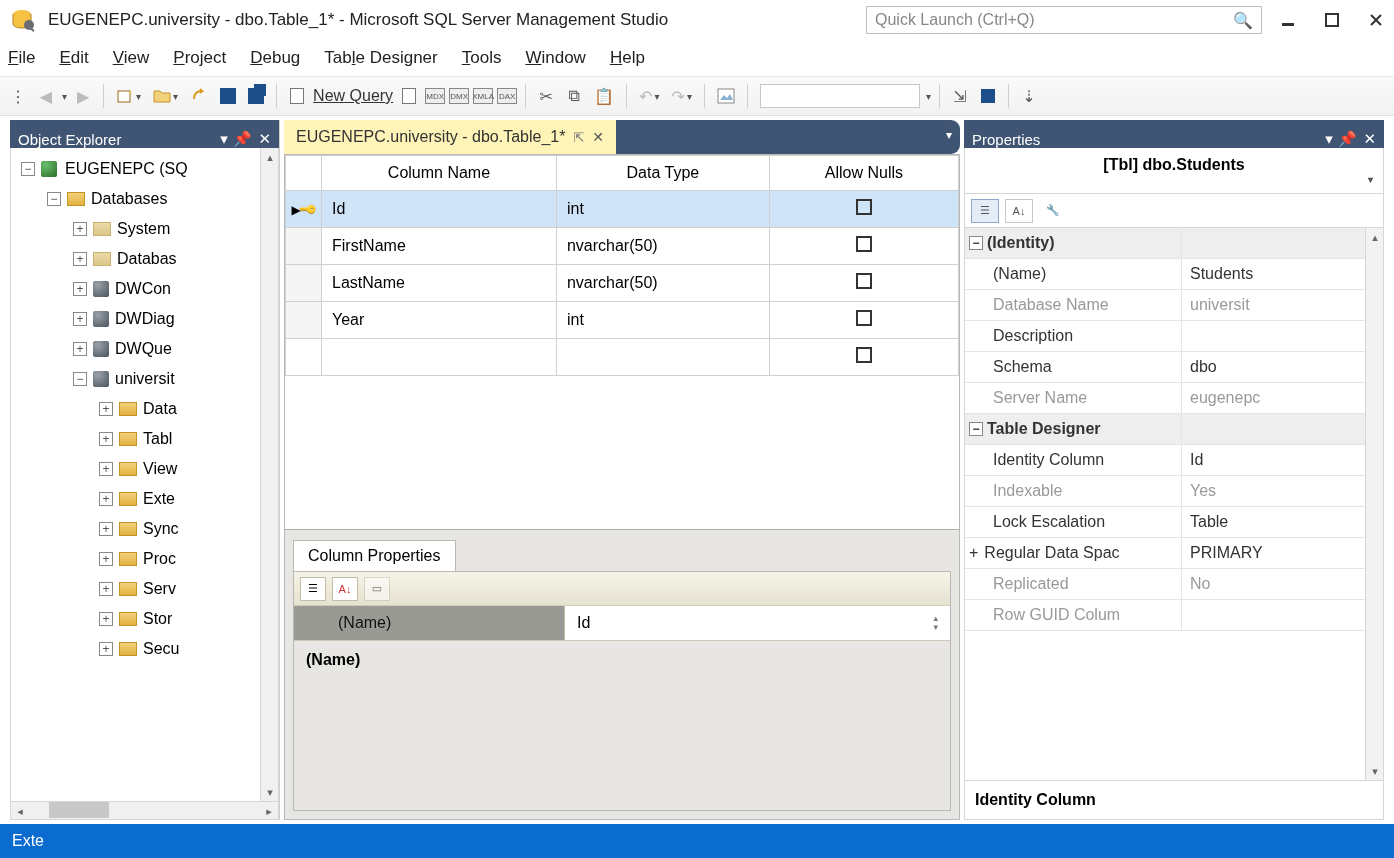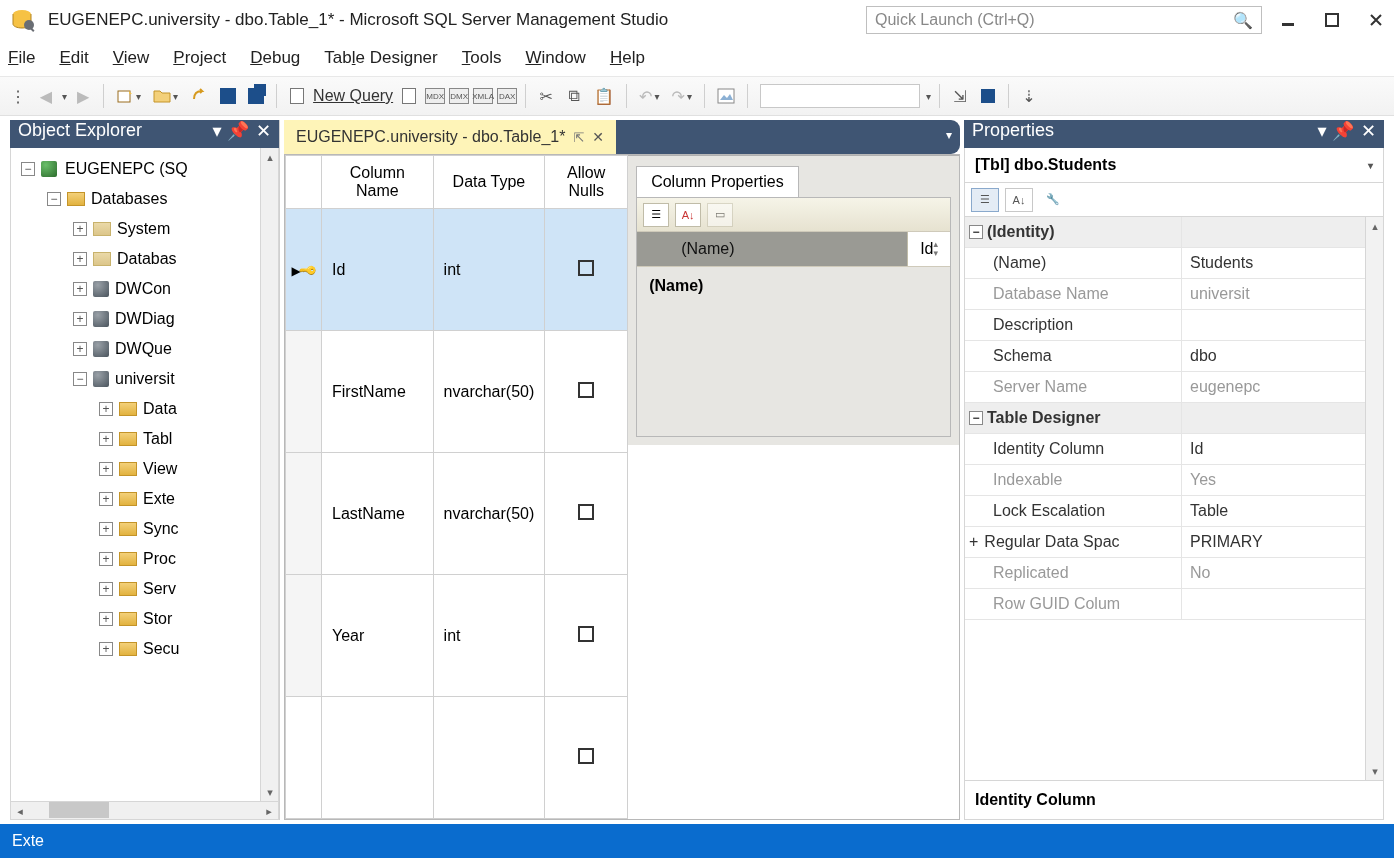--- a/index.html
+++ b/index.html
@@ -27,21 +27,21 @@
 .tb-text { color: #333; font-size: 16px; }
 .tb-dropdown { display:flex; align-items:center; gap:2px; }
 .chev { font-size: 10px; color:#555; }
 .save-ico { width:16px; height:16px; background:#1c4e8a; display:inline-block; position:relative; }
 .save-ico.multi::after { content:""; position:absolute; width:12px; height:12px; background:#1c4e8a; top:-4px; left:6px; }
 .script-ico { width:14px; height:16px; background:#fff; border:1px solid #777; display:inline-block; position:relative; }
 .badge-ico { width:20px; height:16px; border:1px solid #888; display:inline-flex; align-items:center; justify-content:center; font-size:8px; color:#555; background:#eee; }
 
 
 .main { flex: 1; display: flex; background: #fff; overflow:hidden; }
-.panel-title { background: #3f5573; color: #fff; height: 28px; display: flex; align-items: flex-start; padding: 0 8px; font-size: 18px; position:relative; }
+.panel-title { background: #3f5573; color: #fff; height: 28px; display: flex; align-items: flex-end; padding: 0 8px; font-size: 15px; position:relative; }
 .panel-title .title-text { flex:1; }
 .panel-ctrls { display: flex; gap: 6px; color:#fff; align-items:center; }
 
 
 .objexplorer { width: 270px; border-right: 1px solid #d0d0d0; display: flex; flex-direction: column; margin: 4px 2px 4px 10px; }
 .objexp-bar { height: 34px; display: flex; align-items: center; padding: 0 8px; gap: 8px; background: #f4f4f4; font-size: 16px; }
 .tree { flex:1; overflow:hidden; position:relative; padding: 6px 0; background:#fff; border:1px solid #d6d6d6; border-top:none; }
 .tree-row { display:flex; align-items:center; height:30px; font-size:16px; white-space:nowrap; }
 .tree-toggle { width:14px; height:14px; border:1px solid #888; display:inline-flex; align-items:center; justify-content:center; font-size:12px; line-height:1; margin-right:6px; color:#555; background:#fff; cursor:pointer; }
 .tree-icon { width:18px; height:14px; margin-right:6px; display:inline-block; }
@@ -54,21 +54,21 @@
 .scroll-btn { width:18px; height:18px; display:flex; align-items:center; justify-content:center; color:#666; font-size:11px; }
 .hscroll-thumb { width:60px; height:16px; background:#c8c8c8; margin-left:20px; }
 
 
 .center { flex:1; display:flex; flex-direction:column; margin: 4px 2px; }
 .tabbar { height: 34px; background: #3f5573; display:flex; align-items:flex-end; position:relative;border-radius:9px; }
 .tab { background: #fef4b8; height: 34px; display:flex; align-items:center; padding: 0 12px; font-size: 16px; color:#333; gap: 8px; }
 .tab .pin { color:#777; font-size:13px; }
 .tab .x { color:#555; font-size:14px; }
 .tabbar .tab-chev { position:absolute; right:8px; top:8px; color:#fff; font-size:12px; }
-.designer { flex: 1; background: #fff; border:1px solid #b8b8b8; display:flex; flex-direction:row; }
+.designer { flex: 1; background: #fff; border:1px solid #b8b8b8; display:flex; flex-direction:column; }
 .grid { border-collapse: collapse; width: 100%; }
 .grid th { background:#fff; border:1px solid #d0d0d0; padding:8px 10px; font-weight:400; font-size:16px; text-align:center; }
 .grid td { border:1px solid #d0d0d0; padding:8px 10px; font-size:16px; }
 .grid tr.selected td { background:#cfe4f7; }
 .grid tr.new-row td { background:#fff; }
 .grid td.rowhdr { width:34px; background:#f5f5f5; text-align:center; padding:4px; }
 .checkbox { width:16px; height:16px; border:2px solid #333; display:inline-block; }
 .key-ico { display:inline-block; transform:rotate(45deg); color:#caa400; font-size:12px; }
 .row-arrow { font-size:12px; display:inline-block; }
 .grid-filler { flex: 1; }
@@ -80,21 +80,21 @@
 .colprops-toolbar { height:34px; background: linear-gradient(#f6f4e8,#e6e2d0); display:flex; align-items:center; padding:0 6px; gap:6px; border-bottom:1px solid #cfcaba; }
 .prop-btn { width:26px; height:24px; border:1px solid #c0bca8; background:#fff; display:flex; align-items:center; justify-content:center; font-size:11px; }
 .colprops-grid { display:flex; align-items:stretch; }
 .colprops-grid .label { width:270px; background:#9a9a94; color:#111; padding:8px 12px 8px 44px; font-size:16px; }
 .colprops-grid .value { flex:1; background:#fff; padding:8px 12px; font-size:16px; border-left:1px solid #c0bca8; display:flex; align-items:center; }
 .colprops-grid .spin { margin-left:auto; color:#777; display:flex; flex-direction:column; font-size:9px; line-height:9px; }
 .colprops-detail { flex:1; background:#e7e6e2; padding:10px 12px; font-size:16px; font-weight:700; border-top:1px solid #cfcaba; }
 
 
 .props { width: 420px; display:flex; flex-direction:column; margin: 4px 10px 4px 2px; }
-.props-obj { background:#fff; padding:8px 10px; font-size:16px; font-weight:700; border:1px solid #d6d6d6; border-top:none; display:flex; align-items:center; }
+.props-obj { background:#fff; padding:8px 10px; font-size:16px; font-weight:700; border:1px solid #d6d6d6; border-top:none; display:flex; align-items:center;flex-direction:column; }
 .props-obj .chev2 { margin-left:auto; font-size:10px; color:#555; }
 .props-tb { height:34px; background:#fff; border:1px solid #d6d6d6; border-top:none; display:flex; align-items:center; padding:0 6px; gap:6px; }
 .props-tb .pbtn { width:28px; height:24px; border:1px solid #c8c8c8; display:flex; align-items:center; justify-content:center; font-size:11px; color:#555; background:#fff; }
 .props-tb .pbtn.active { background:#e4ecf5; border-color:#8aa9cc; }
 .props-grid { flex:1; background:#fff; border:1px solid #d6d6d6; border-top:none; position:relative; overflow:hidden; }
 .prow { display:flex; border-bottom:1px solid #e5e5e5; font-size:16px; }
 .prow .pname { width:180px; padding:6px 8px 6px 28px; color:#333; }
 .prow .pval { flex:1; padding:6px 8px; color:#333; border-left:1px solid #e5e5e5;margin-left:36px; }
 .prow.dim .pname, .prow.dim .pval { color:#999; }
 .prow.cat { background:#eee; font-weight:700; }

